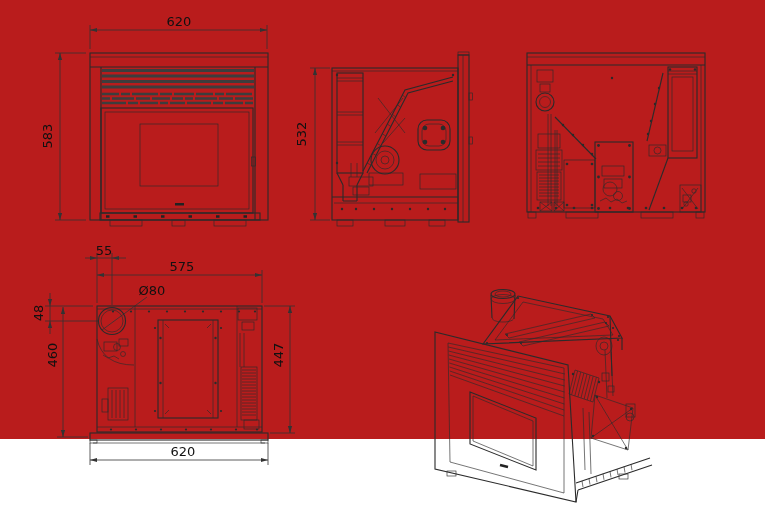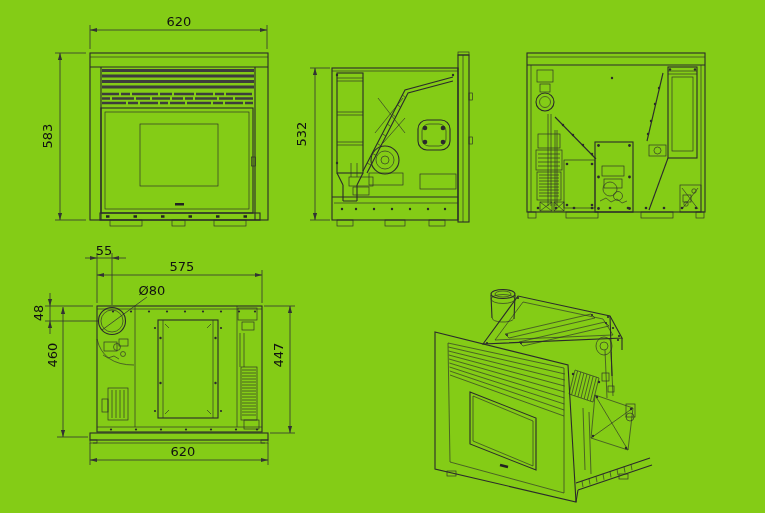--- a/index.html
+++ b/index.html
@@ -1,17 +1,17 @@
 <!DOCTYPE html>
 <html><head>
 <meta charset="utf-8">
 <style>
   html,body{margin:0;padding:0;}
   body{width:765px;height:513px;background:#ffffff;position:relative;overflow:hidden;}
-  #sheet{position:absolute;left:0;top:0;width:765px;height:513px;background:#84cc16;}
+  #sheet{position:absolute;left:0;top:0;width:765px;height:439px;background:#b91c1c;}
   .view{position:absolute;}
   svg{overflow:visible;}
   svg text{font-family:"DejaVu Sans","Liberation Sans",sans-serif;font-size:13px;fill:#111;}
   .ln{stroke:#2b2b2b;fill:none;stroke-width:1.1;}
   .thin{stroke:#2b2b2b;fill:none;stroke-width:0.65;}
   .dim{stroke:#333;fill:none;stroke-width:0.8;}
   .arr{fill:#333;stroke:none;}
   .dot{fill:#2b2b2b;stroke:none;}
   .slat{fill:#3d3d3d;stroke:none;}
 </style>

